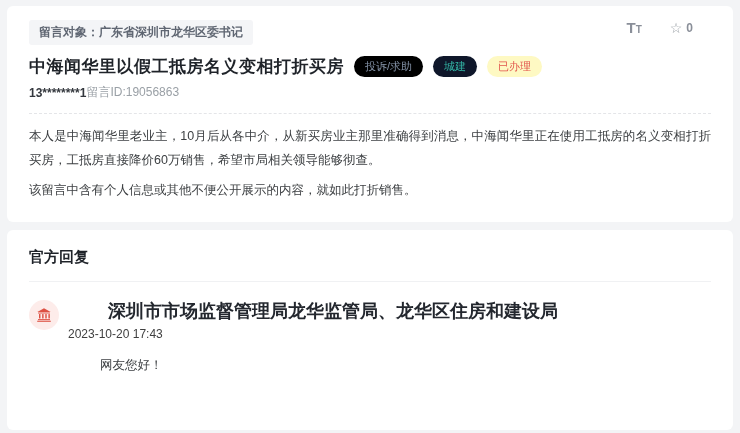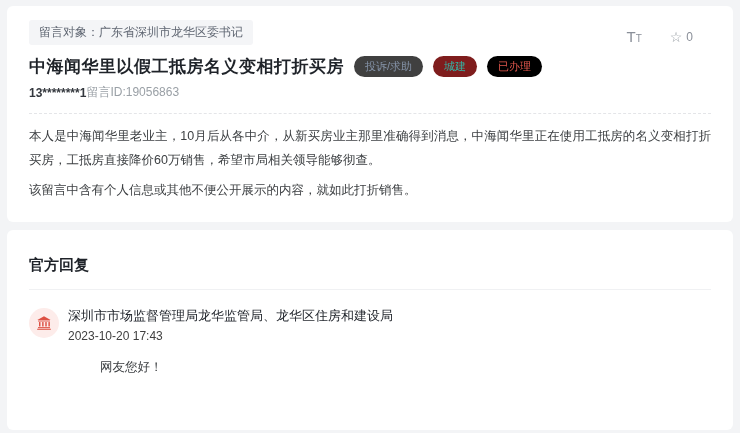--- a/index.html
+++ b/index.html
@@ -12,21 +12,21 @@
   .page { width: 740px; min-height: 433px; padding: 6px 7px 0; }
   .card {
     background: #ffffff;
     border-radius: 6px;
     padding: 14px 22px 20px;
   }
   .message-card { margin-bottom: 8px; }
   .reply-card { min-height: 200px; padding-bottom: 30px; }
 
   
-  .top-row { display: flex; justify-content: space-between; align-items: flex-end; }
+  .top-row { display: flex; justify-content: space-between; align-items: flex-start; font-weight: bold; }
   .recipient-badge {
     display: inline-block;
     font-size: 12px;
     color: #5f6672;
     background: #f4f5f7;
     padding: 4px 10px;
     border-radius: 3px;
   }
   .toolbar { display: flex; align-items: center; gap: 28px; color: #8a8f99; padding-right: 18px; }
   .tt-icon { cursor: pointer; line-height: 1; }
@@ -49,30 +49,30 @@
   
   .meta-row { display: flex; align-items: center; gap: 0; font-size: 12px; color: #9aa0a6; margin: 6px 0 2px; }
   .meta-user { font-weight: bold; color: #33373d; }
 
   .dashed-divider { border-top: 1px dashed #e4e5e8; margin: 12px 0 10px; }
 
   .msg-body p { font-size: 12.5px; line-height: 1.92; color: #3d4043; text-align: justify; }
   .privacy-note { font-size: 12px; color: #c3c7cd; margin-top: 6px; }
 
   
-  .reply-title { font-size: 15px; font-weight: bold; color: #1f2329; margin: 12px 0 14px; }
+  .reply-title { font-size: 15px; font-weight: bold; color: #1f2329; margin: 4px 0 14px; }
   .reply-divider { border-top: 1px solid #f0f1f3; }
   .reply-head { display: flex; align-items: flex-start; gap: 9px; margin-top: 18px; }
   .gov-icon-circle {
     width: 30px; height: 30px; flex: 0 0 30px;
     border-radius: 50%;
     background: #fdecea;
     display: flex; align-items: center; justify-content: center;
   }
-  .agency-name { font-size: 13px; font-weight: normal; color: #23272e; line-height: 1.3; }
+  .agency-name { font-size: 18px; font-weight: bold; color: #23272e; line-height: 1.3; margin-left: 40px; }
   .reply-date { font-size: 12px; color: #404040; margin-top: 4px; }
   .reply-body { margin-left: 71px; margin-top: 13px; }
   .reply-body p { font-size: 12.5px; line-height: 1.78; color: #3d4043; text-align: justify; }
 </style>
 </head>
 <body style="background: rgb(243, 244, 246);">
 
 <div class="page">
 
   <section class="card message-card">
@@ -82,23 +82,23 @@
         <span class="tt-icon"><span class="t-big">T</span><span class="t-small">T</span></span>
         <span class="star-wrap">
           <span class="star-glyph">☆</span>
           <span>0</span>
         </span>
       </div>
     </div>
 
     <div class="title-row">
       <h1 class="msg-title">中海闻华里以假工抵房名义变相打折买房</h1>
-      <span class="tag" style="background: #404040; color: rgb(133, 147, 168);">投诉/求助</span>
-      <span class="tag" style="background: #7f1d1d; color: rgb(51, 181, 165);">城建</span>
-      <span class="tag" style="background: #000000; color: rgb(226, 87, 77);">已办理</span>
+      <span class="tag" style="background: #000000; color: rgb(133, 147, 168);">投诉/求助</span>
+      <span class="tag" style="background: #0f172a; color: rgb(51, 181, 165);">城建</span>
+      <span class="tag" style="background: #fef9c3; color: rgb(226, 87, 77);">已办理</span>
     </div>
 
     <div class="meta-row">
       <span class="meta-user">13********1</span>
       <span>留言ID:19056863</span>
     </div>
 
     <div class="dashed-divider"></div>
 
     <div class="msg-body">

